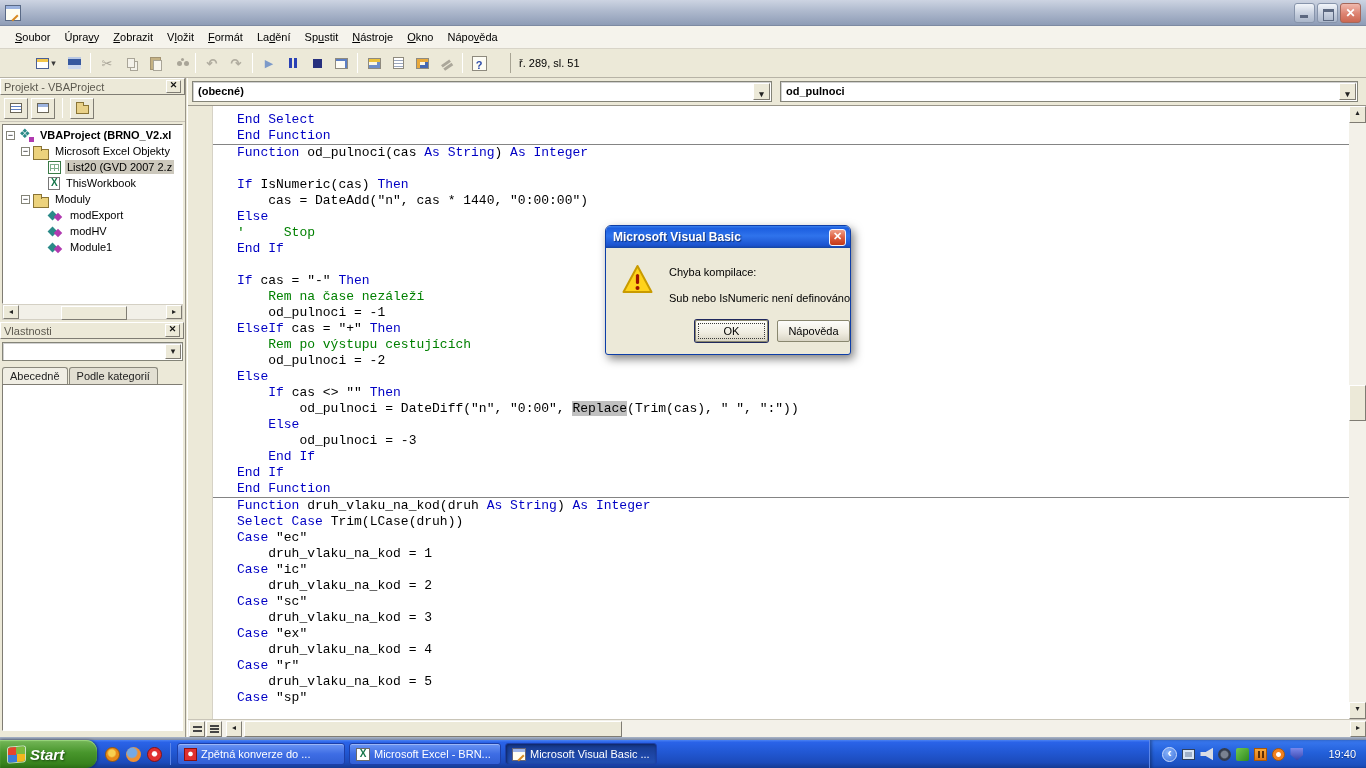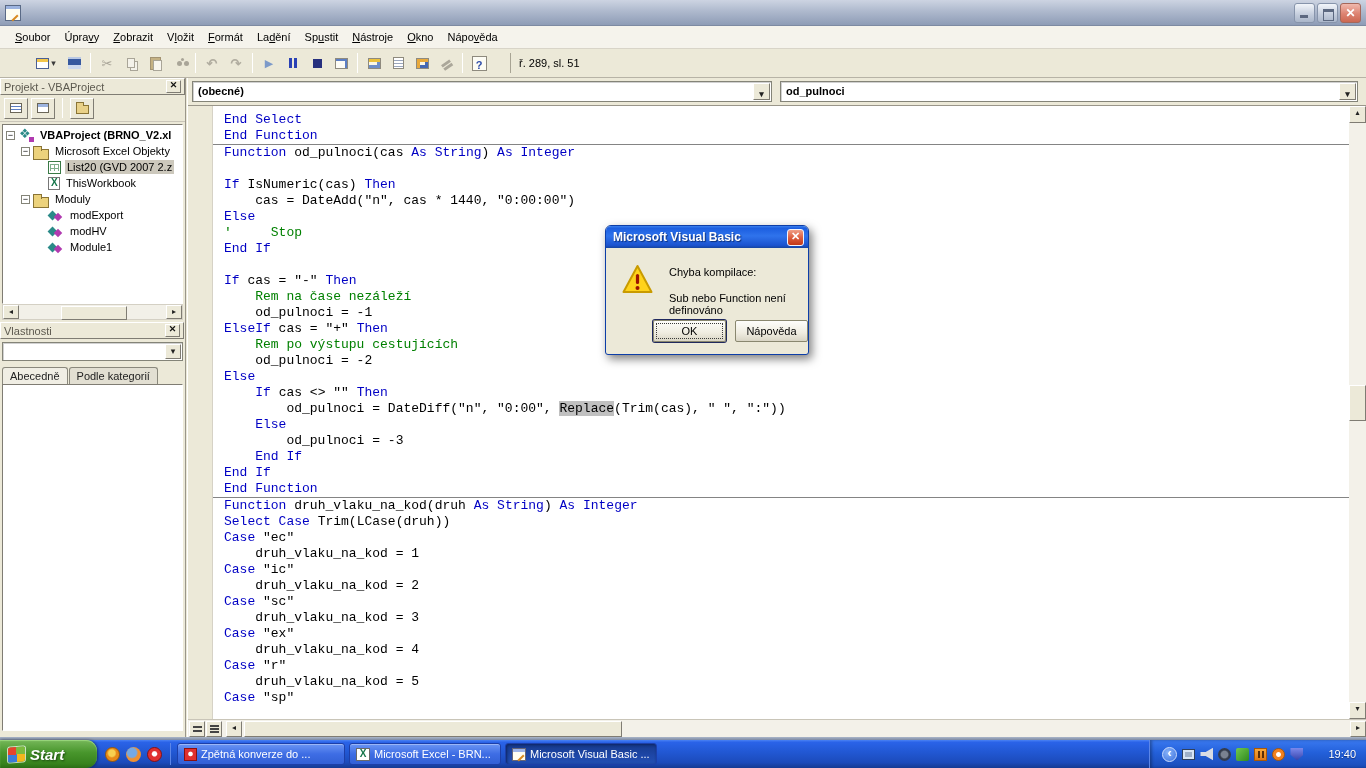--- a/index.html
+++ b/index.html
@@ -110,21 +110,21 @@
 
 
 #codewin{position:absolute;left:187px;top:78px;width:1179px;height:659px;background:#ece9d8;border-left:1px solid #fff}
 .combo{position:absolute;top:3px;height:21px;background:#fff;border:1px solid #848478;box-shadow:inset 1px 1px 0 rgba(0,0,0,.18);font-weight:bold;font-size:11px;line-height:19px;padding-left:5px}
 #combo-object{left:4px;width:580px}
 #combo-proc{left:592px;width:578px}
 .combo .combo-arrow{position:absolute;right:1px;top:1px;bottom:1px;width:17px;border:1px solid;border-color:#fff #7f7c73 #7f7c73 #fff;background:#ece9d8}
 #code-region{position:absolute;left:0;top:27px;right:0;bottom:18px;background:#fff;border-top:1px solid #9a968a}
 #margin-bar{position:absolute;left:0;top:0;bottom:0;width:25px;background:#ece9d8;border-right:1px solid #d6d2c6}
 #code-content{position:absolute;left:25px;top:0;right:17px;bottom:0;overflow:hidden;background:#fff}
-#code-lines{padding:6px 0 0 11px;font-family:"Liberation Mono","DejaVu Sans Mono",monospace;font-size:13px;line-height:16px;white-space:pre}
+#code-lines{padding:6px 0 0 24px;font-family:"Liberation Mono","DejaVu Sans Mono",monospace;font-size:13px;line-height:16px;white-space:pre}
 .code-line{height:16px;position:relative}
 .code-line.sep{margin-left:-37px;padding-left:37px;border-top:1px solid #848484;height:17px}
 .seg-k{color:#0000c4}
 .seg-n{color:#000}
 .seg-c{color:#008000}
 .seg-sel{color:#000;background:#c0c0c0}
 
 #vscroll{position:absolute;right:0;top:0;bottom:0;width:17px;background:#f3f1e9}
 #vscroll .sb-up{position:absolute;top:0;left:0;width:17px;height:17px}
 #vscroll .sb-down{position:absolute;bottom:0;left:0;width:17px;height:17px}
@@ -134,21 +134,21 @@
 .view-btn{position:absolute;top:1px;width:16px;height:16px;border:1px solid;border-color:#fff #7f7c73 #7f7c73 #fff;background:#ece9d8}
 .view-btn::before{content:"";position:absolute;left:3px;top:4px;width:9px;height:2px;background:#444;box-shadow:0 4px 0 #444}
 #view-proc{left:1px}
 #view-full{left:18px}
 #view-full::before{box-shadow:0 3px 0 #444,0 6px 0 #444;top:3px}
 #hscroll .sb-left{position:absolute;left:38px;top:1px;height:16px}
 #hthumb{position:absolute;left:56px;top:1px;width:378px;height:16px;border:1px solid;border-color:#fff #7f7c73 #7f7c73 #fff;background:#ece9d8}
 #hscroll .sb-right{position:absolute;right:0;top:1px;height:16px}
 
 
-#dialog{position:absolute;left:605px;top:225px;width:204px;height:130px;background:#ece9d8;
+#dialog{position:absolute;left:605px;top:225px;width:246px;height:130px;background:#ece9d8;
  border:1px solid #0d3ea8;border-radius:6px 6px 3px 3px;box-shadow:3px 4px 10px rgba(0,0,0,.5);z-index:60}
 #dialog-title{height:22px;border-radius:5px 5px 0 0;display:flex;align-items:center;padding:0 4px 0 7px;
  background:linear-gradient(180deg,#3a80ee 0%,#1c5ee0 10%,#2f73ec 45%,#1b53cf 88%,#16449f 100%)}
 #dialog-title .dtext{color:#fff;font-weight:bold;font-size:12px;text-shadow:1px 1px 1px #0c2e78}
 #dialog-close{margin-left:auto;width:17px;height:17px;border-radius:3px;border:1px solid #f0f4ff;
  background:linear-gradient(180deg,#f0a088,#dd5f40 50%,#c23818);position:relative}
 #dialog-close::before{content:"✕";position:absolute;left:0;right:0;top:0;text-align:center;color:#fff;font-size:11px;font-weight:bold}
 #dialog-body{position:relative;height:108px}
 #warn-icon{position:absolute;left:15px;top:16px;width:33px;height:30px}
 #dialog .msg1{position:absolute;left:63px;top:18px}
@@ -408,21 +408,21 @@
     <span class="dtext">Microsoft Visual Basic</span>
     <span id="dialog-close"></span>
   </div>
   <div id="dialog-body">
     <svg id="warn-icon" viewBox="0 0 32 30">
       <path d="M16 2 L30 28 L2 28 Z" fill="#ffd31c" stroke="#c99b00" stroke-width="2" stroke-linejoin="round"></path>
       <rect x="14.4" y="10" width="3.2" height="10" rx="1.6" fill="#9c1500"></rect>
       <circle cx="16" cy="24" r="2" fill="#9c1500"></circle>
     </svg>
     <div class="msg1">Chyba kompilace:</div>
-    <div class="msg2">Sub nebo Function není definováno</div>
+    <div class="msg2">Sub nebo IsNumeric není definováno</div>
     <div id="dialog-buttons">
       <div class="dbtn default">OK</div>
       <div class="dbtn">Nápověda</div>
     </div>
   </div>
 </div>
 
 <div id="win-bottom"></div>
 
 <div id="taskbar">

